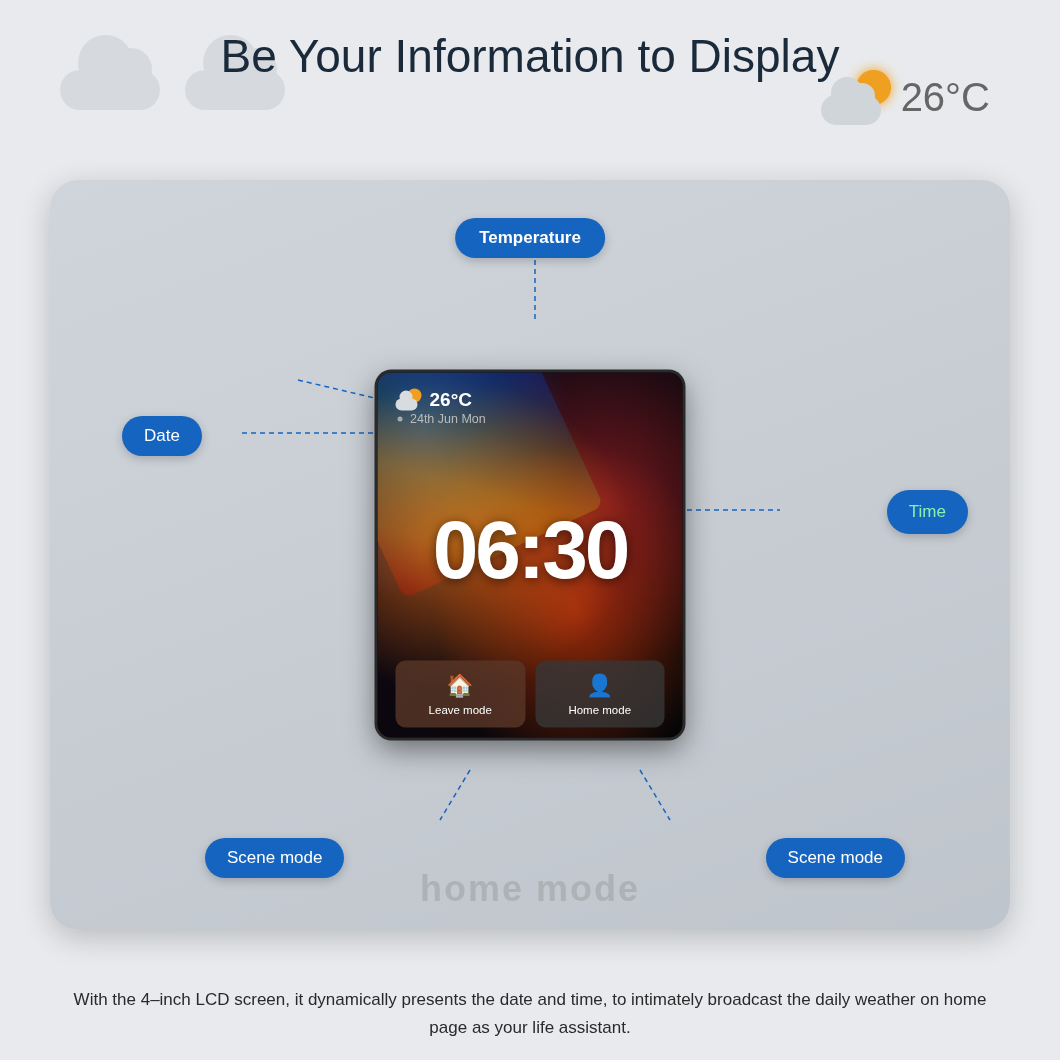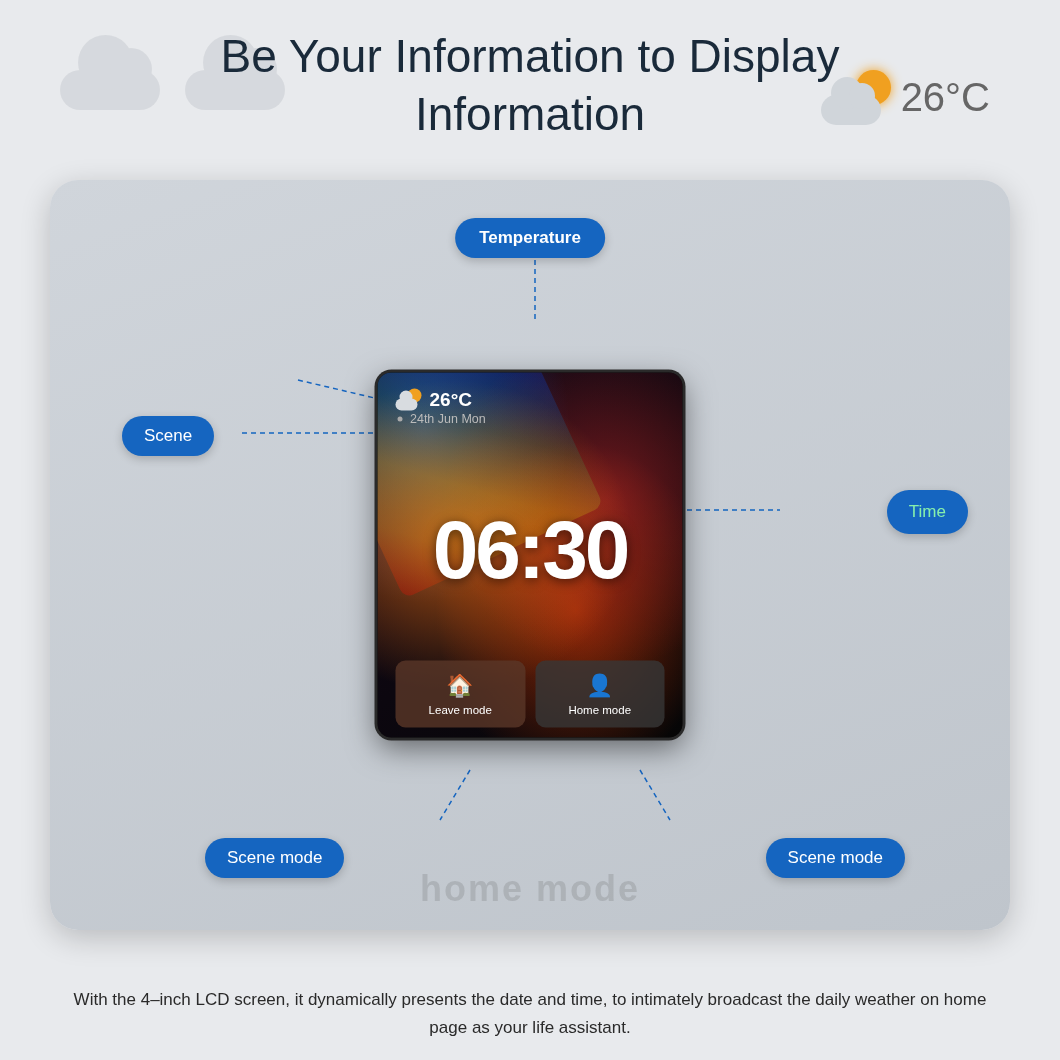--- a/index.html
+++ b/index.html
@@ -41,21 +41,20 @@
       width: 100%;
       height: 100%;
       pointer-events: none;
     }
   </style>
 </head>
 <body>
 
 <div style="text-align:center; padding-top:28px; position:relative; z-index:10;">
   <h1 style="font-size:46px; font-weight:500; color:#1a2a3a; line-height:1.25;">Be Your Information to Display</h1>
-  <h1 style="font-size:46px; font-weight:500; color:#1a2a3a; line-height:1.25;">Information</h1>
 </div>
 
 <div style="position:absolute; top:50px; left:60px; display:flex; gap:15px; opacity:0.3; z-index:1;">
   <div style="position:relative; width:100px; height:60px;">
     <div style="position:absolute; bottom:0; left:0; width:100px; height:40px; background:#b0b5bc; border-radius:40px;"></div>
     <div style="position:absolute; bottom:20px; left:18px; width:55px; height:55px; background:#b0b5bc; border-radius:50%;"></div>
     <div style="position:absolute; bottom:20px; left:50px; width:42px; height:42px; background:#b0b5bc; border-radius:50%;"></div>
   </div>
   <div style="position:relative; width:100px; height:60px; margin-left:10px;">
     <div style="position:absolute; bottom:0; left:0; width:100px; height:40px; background:#b0b5bc; border-radius:40px;"></div>
@@ -130,21 +129,21 @@
 
     </div>
   </div>
 
   <div class="label-bubble label-temperature" style="position:absolute; top:38px; left:50%; transform:translateX(-50%); background:#1565c0; color:#fff; padding:10px 24px; border-radius:30px; font-size:17px; font-weight:700; white-space:nowrap; box-shadow:0 3px 10px rgba(0,0,0,0.2);">
     <span>Temperature</span>
   </div>
 
 
   <div style="position:absolute; top:236px; left:72px; background:#1565c0; color:#fff; padding:10px 22px; border-radius:30px; font-size:17px; font-weight:500; white-space:nowrap; box-shadow:0 3px 10px rgba(0,0,0,0.2);">
-    <span>Scene</span>
+    <span>Date</span>
   </div>
 
   <div style="position:absolute; top:310px; right:42px; background:#1565c0; color:#86efac; padding:12px 22px; border-radius:30px; font-size:17px; font-weight:500; white-space:nowrap; box-shadow:0 3px 10px rgba(0,0,0,0.2);">
     <span>Time</span>
   </div>
 
   <div style="position:absolute; bottom:52px; left:155px; background:#1565c0; color:#fff; padding:10px 22px; border-radius:30px; font-size:17px; font-weight:500; white-space:nowrap; box-shadow:0 3px 10px rgba(0,0,0,0.2);">
     <span>Scene mode</span>
   </div>
 

